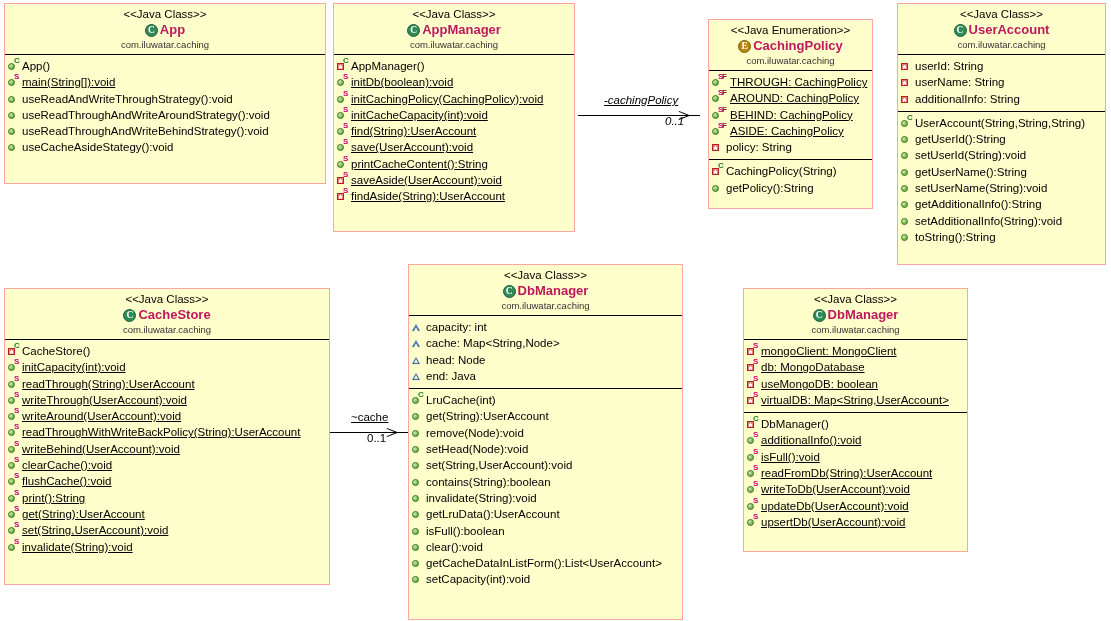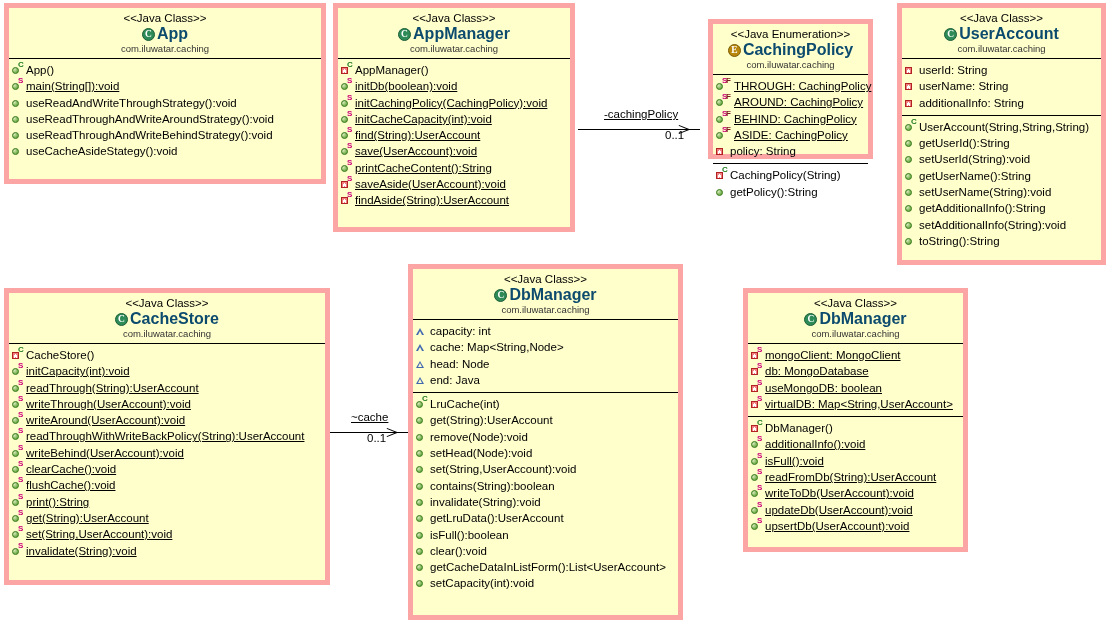--- a/index.html
+++ b/index.html
@@ -4,38 +4,38 @@
 <style>
   html,body{margin:0;padding:0;background:#ffffff;}
   body{
     width:1111px;height:621px;position:relative;overflow:hidden;
     font-family:"Liberation Sans","DejaVu Sans",sans-serif;
     -webkit-font-smoothing:antialiased;
   }
   .uml-box{
     position:absolute;
     background:#ffffcc;
-    border:5px solid #fca5a5;
+    border:1px solid #fca5a5;
     box-sizing:border-box;
   }
   .uml-header{
     text-align:center;
     padding:3px 4px 3px 4px;
     border-bottom:1px solid #000000;
     box-sizing:border-box;
   }
   .stereotype{
     font-size:11.5px;color:#000;line-height:14px;white-space:nowrap;
   }
   .classname-row{
     display:flex;align-items:center;justify-content:center;
     gap:2px;line-height:16px;margin-top:1px;
   }
   .classname{
-    font-size:16px;font-weight:bold;color:#0c4a6e;white-space:nowrap;
+    font-size:13px;font-weight:bold;color:#be185d;white-space:nowrap;
   }
   .pkg{
     font-size:9.5px;color:#333;line-height:12px;margin-top:1px;white-space:nowrap;
   }
   .compartment{
     padding:3px 2px 4px 3px;
     box-sizing:border-box;
   }
   .compartment + .compartment{border-top:1px solid #000000;}
   .member{
@@ -138,21 +138,21 @@
     position:absolute;font-size:11.5px;color:#000;white-space:nowrap;
     text-decoration:underline;
   }
   .conn-mult{
     position:absolute;font-size:11.5px;color:#000;white-space:nowrap;
   }
 </style>
 </head>
 <body>
 
-<div class="conn" style="left:578px;top:112px;width:130px;height:34px;">
+<div class="conn" style="left:578px;top:98px;width:130px;height:34px;font-style:italic;">
   <div class="conn-label" style="left:26px;top:-4px;">-cachingPolicy</div>
   <div class="conn-line" style="left:0px;top:17px;width:122px;"></div>
   <div class="conn-arrow" style="left:111px;top:17px;">
     <div class="a1"></div>
       <div class="a2"></div>
   </div>
   <div class="conn-mult" style="left:87px;top:17px;">0..1</div>
 </div>
 
 <div class="conn" style="left:330px;top:413px;width:90px;height:34px;padding-left:18px;">
@@ -285,21 +285,21 @@
       <div class="member static">
         <span class="micon">
           <span class="g-priv-square"></span>
           <span class="sup sup-s">S</span>
         </span>
         <span class="mtext">findAside(String):UserAccount</span>
       </div>
     </div>
 </div>
 
-<div class="uml-box" style="left:708px;top:19px;width:165px;height:140px;">
+<div class="uml-box" style="left:708px;top:19px;width:165px;height:190px;">
   <div class="uml-header">
     <div class="stereotype">&lt;&lt;Java Enumeration&gt;&gt;</div>
     <div class="classname-row">
       <span class="type-icon type-enum">E</span>
       <span class="classname">CachingPolicy</span>
     </div>
     <div class="pkg">com.iluwatar.caching</div>
   </div>
   <div class="compartment">
       <div class="member static">

